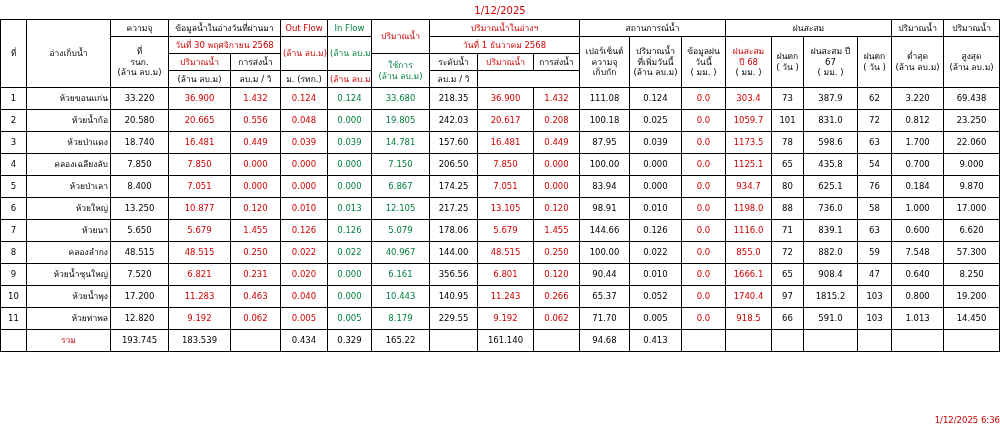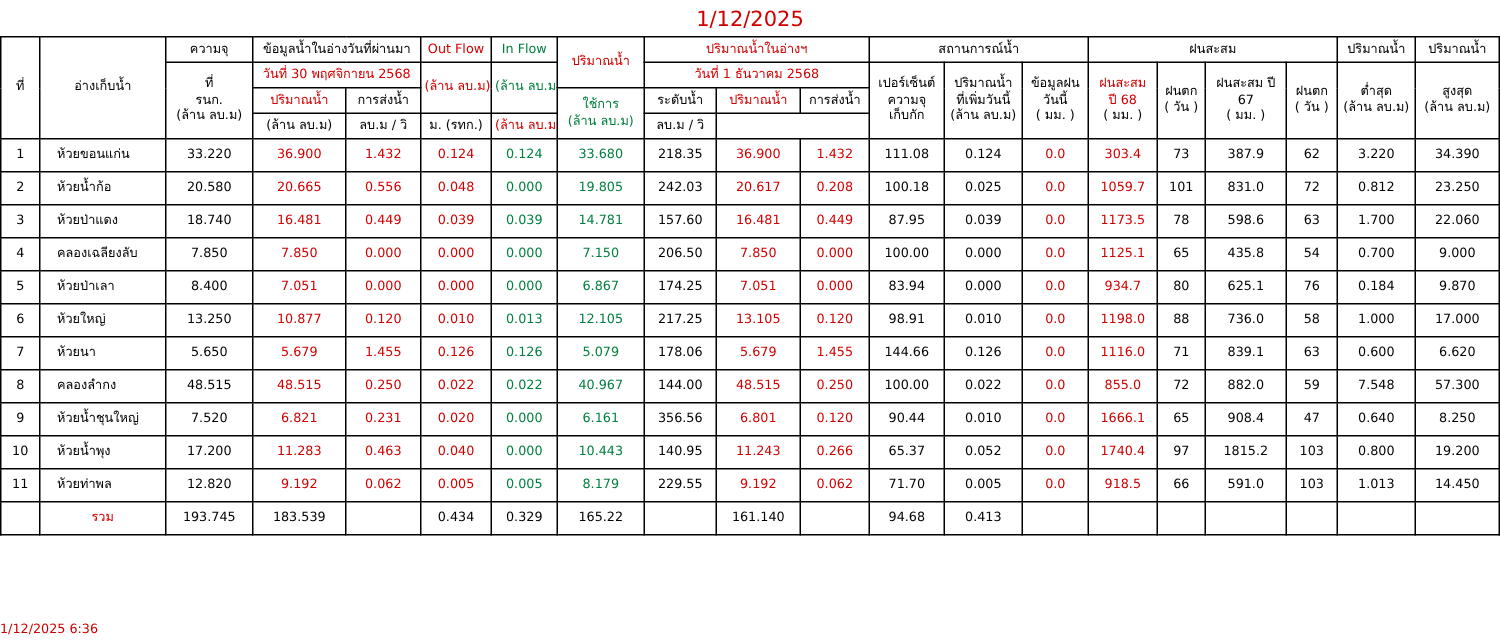--- a/index.html
+++ b/index.html
@@ -8,26 +8,26 @@
     background:#ffffff;
     font-family:"DejaVu Sans","Liberation Sans",sans-serif;
     font-size:9px;
     color:#000;
     position:relative;
     overflow:hidden;
   }
   .page-date{
     text-align:center;
     color:#d00000;
-    font-size:14px;
+    font-size:10px;
     padding-top:5px;
     padding-bottom:3px;
   }
   .page-footer{
-    text-align:left;
+    text-align:right;
     color:#d00000;
     font-size:8.5px;
     position:absolute;
     left:0;right:0;
     bottom:4px;
   }
   table.main{
     border-collapse:collapse;
     margin:0 auto;
     table-layout:fixed;
@@ -48,21 +48,21 @@
     height:14px;
     margin-left:28px;
   }
   .hdr-red{color:#d00000;}
   .hdr-green{color:#007f3d;}
   .hdr-black{color:#000;}
   .c-red{color:#d00000;}
   .c-green{color:#007f3d;}
   .c-black{color:#000;}
   tbody td{height:19px;}
-  tbody tr td.name{text-align:left;padding-left:11px;}
+  tbody tr td.name{text-align:right;padding-left:21px;}
   tr.total td{height:19px;}
 </style>
 </head>
 <body>
 
 <div class="page-date">1/12/2025</div>
 
 <table class="main">
   <colgroup>
     <col style="width:26px">
@@ -186,21 +186,21 @@
         <td class="c-red">36.900</td>
         <td class="c-red">1.432</td>
         <td class="c-black">111.08</td>
         <td class="c-black">0.124</td>
         <td class="c-red">0.0</td>
         <td class="c-red">303.4</td>
         <td class="c-black">73</td>
         <td class="c-black">387.9</td>
         <td class="c-black">62</td>
         <td class="c-black">3.220</td>
-        <td class="c-black">34.390</td>
+        <td class="c-black">69.438</td>
       </tr>
       <tr>
         <td class="c-black">2</td>
         <td class="c-black name">ห้วยน้ำก้อ</td>
         <td class="c-black">20.580</td>
         <td class="c-red">20.665</td>
         <td class="c-red">0.556</td>
         <td class="c-red">0.048</td>
         <td class="c-green">0.000</td>
         <td class="c-green">19.805</td>

